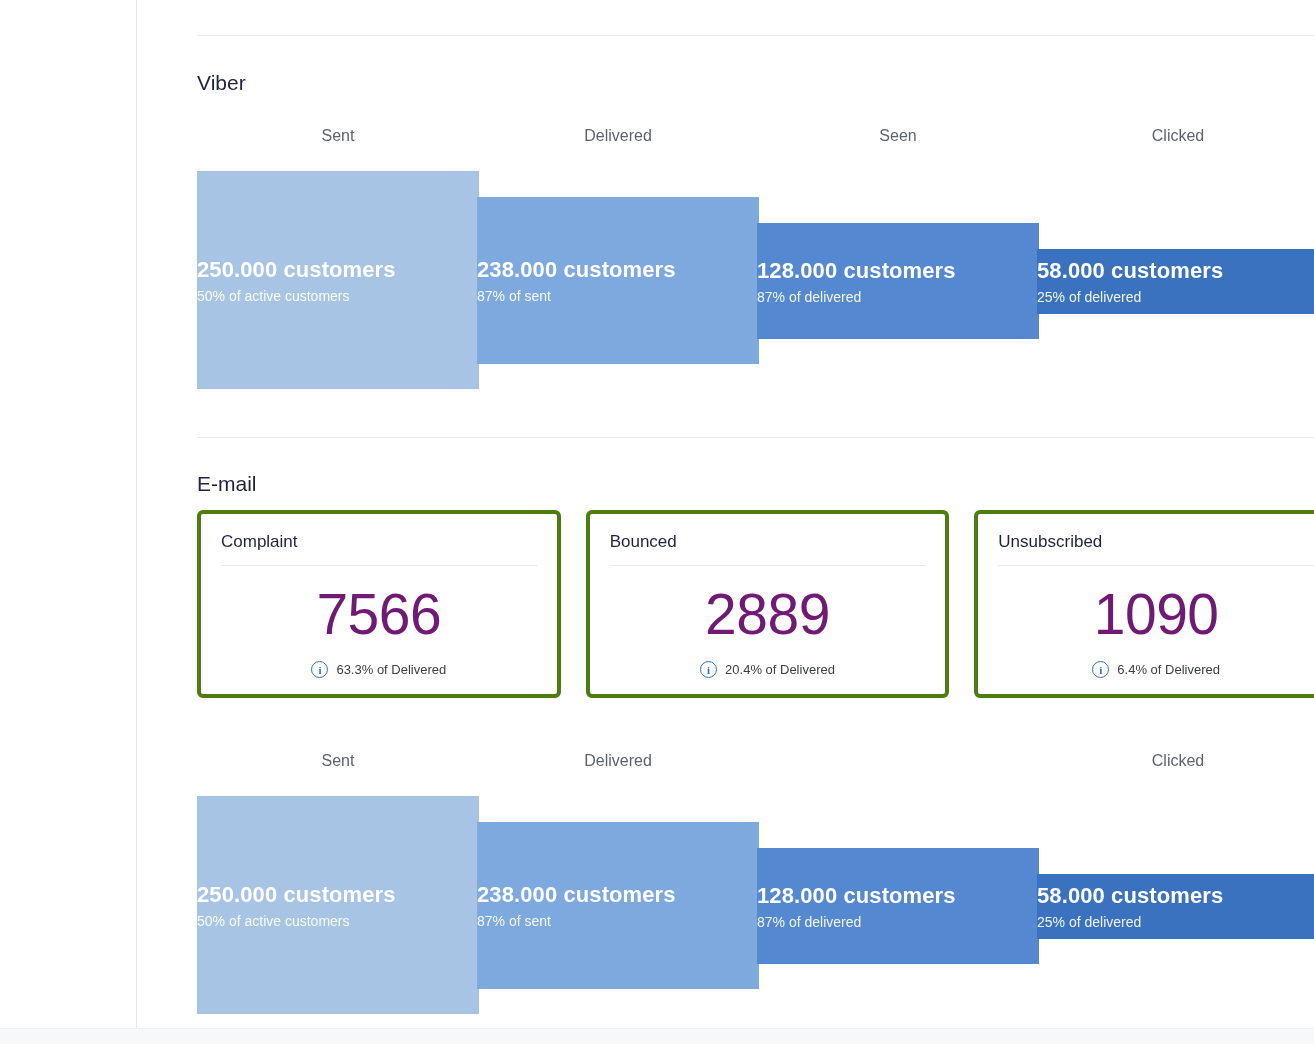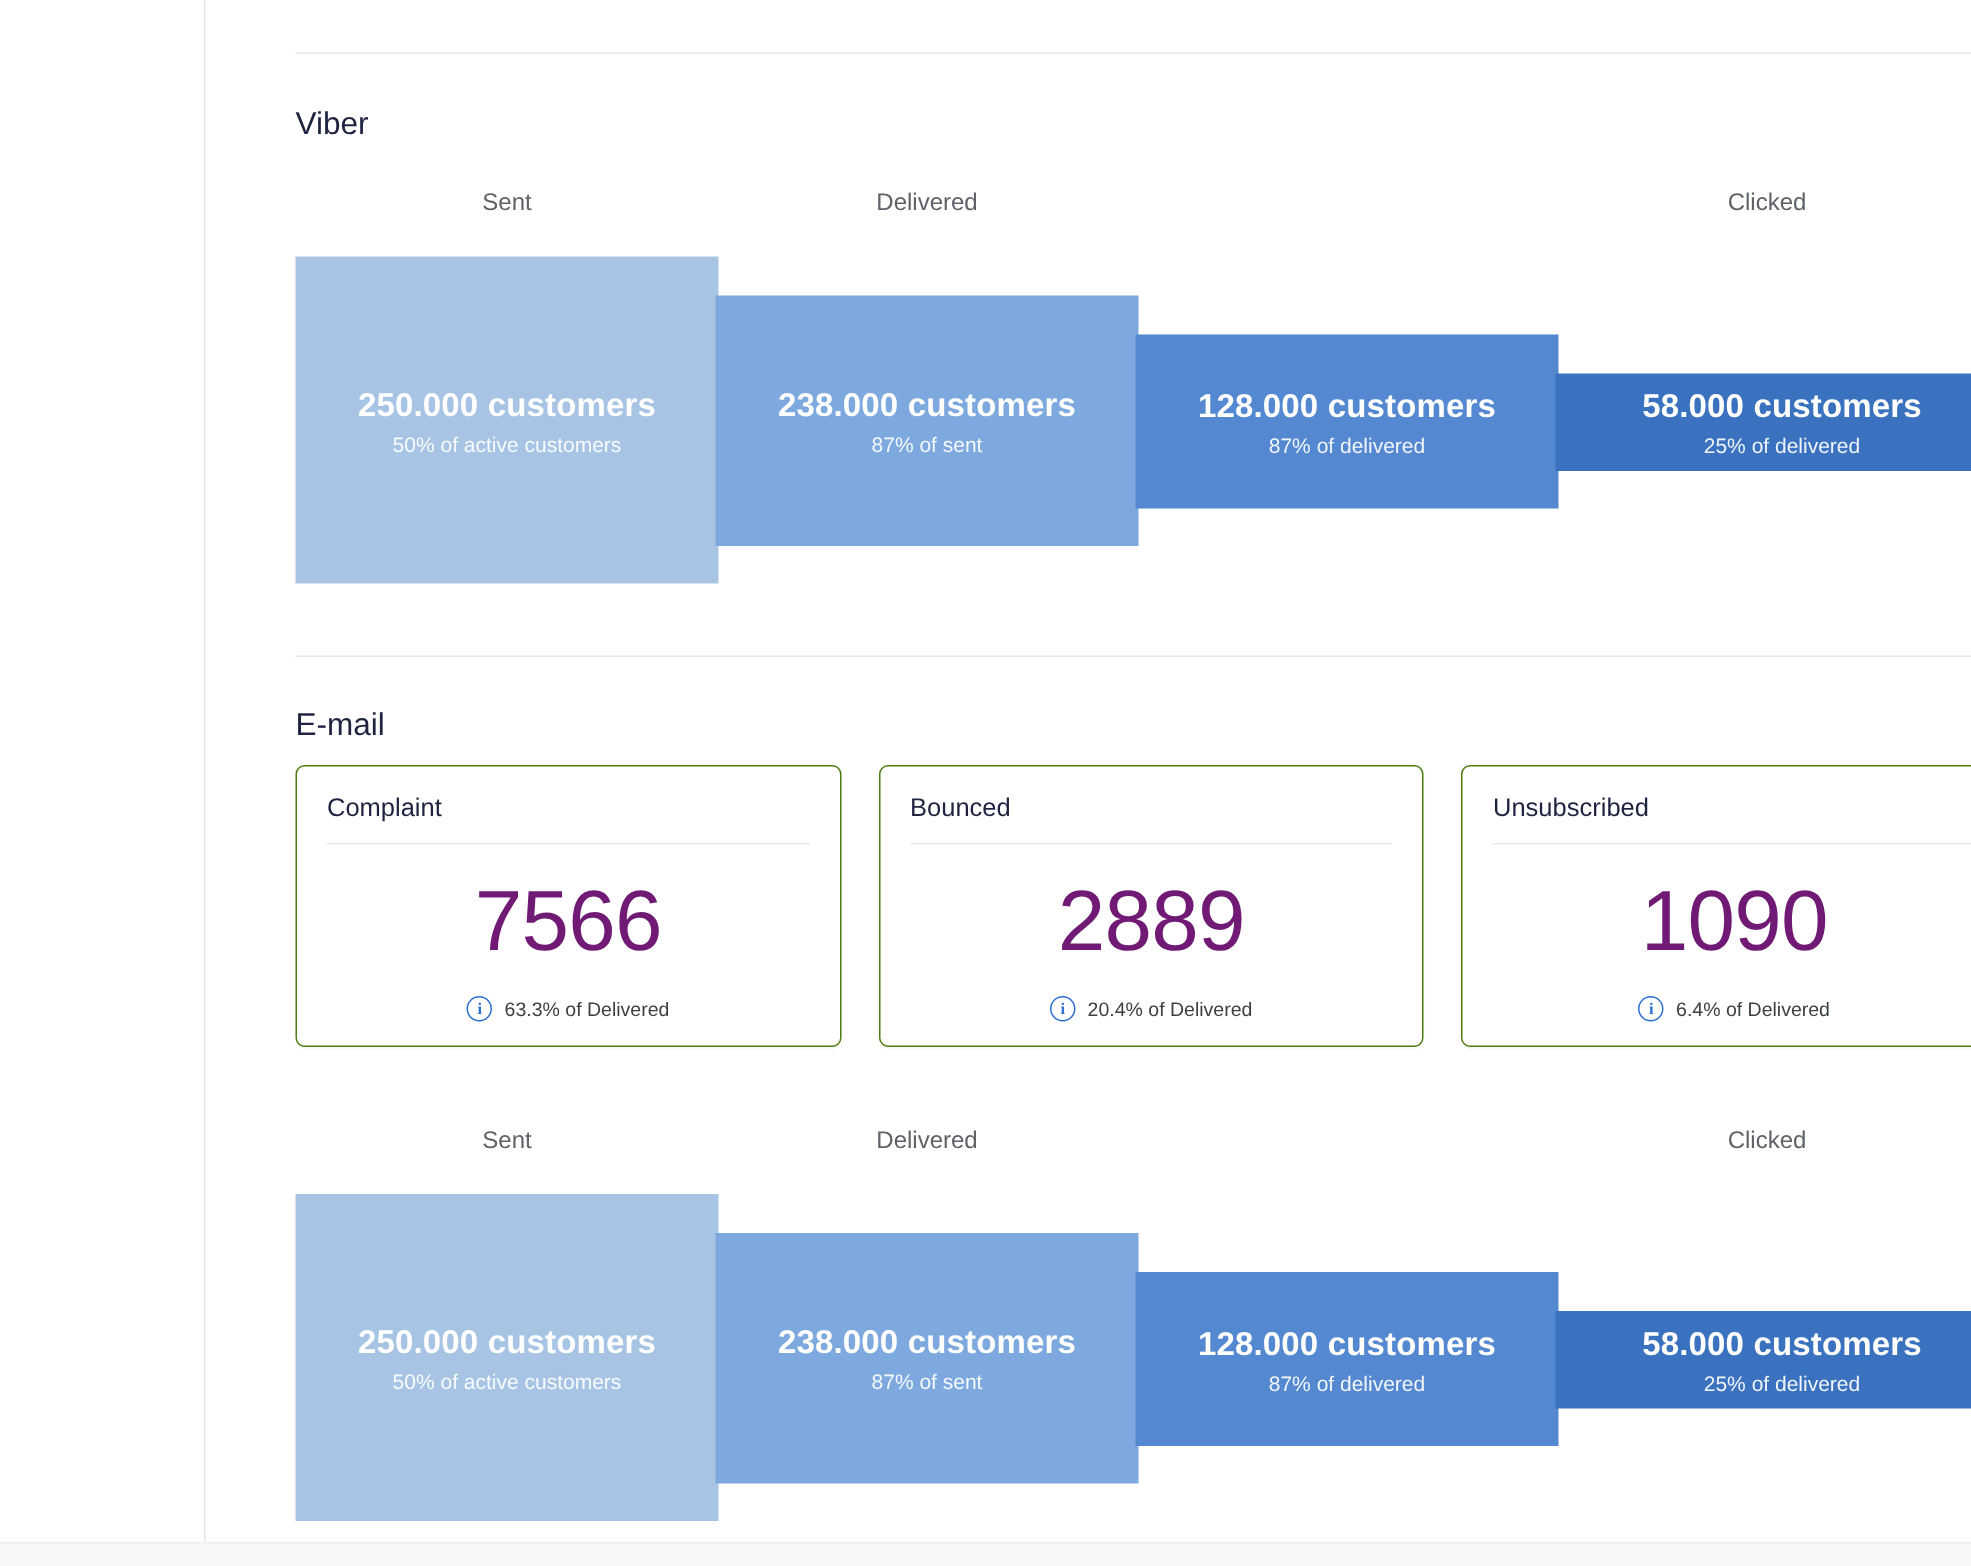--- a/index.html
+++ b/index.html
@@ -96,21 +96,21 @@
   .funnel-bars {
     position: relative;
     height: 248px;
   }
 
   .fbar {
     position: absolute;
     color: #ffffff;
     display: flex;
     flex-direction: column;
-    align-items: center;
+    align-items: flex-start;
     justify-content: center;
   }
   .fbar .fb-main {
     font-size: 22px;
     line-height: 28px;
     font-weight: 700;
     white-space: nowrap;
     letter-spacing: 0.1px;
   }
   .fbar .fb-sub {
@@ -128,21 +128,21 @@
     left: 35px;
     top: 510px;
     width: 1141px;
     height: 188px;
     display: flex;
     gap: 25px;
   }
   .card {
     flex: 1 1 0;
     background: #ffffff;
-    border: 1px solid #4d7c0f;
+    border: 4px solid #4d7c0f;
     border-radius: 6px;
     padding: 17px 20px 14px 20px;
     display: flex;
     flex-direction: column;
     box-shadow: 0 1px 2px rgba(16,24,40,0.04);
   }
   .card-title {
     font-size: 17px;
     line-height: 22px;
     color: #1f2340;
@@ -201,20 +201,21 @@
   <div class="content">
 
     <div class="divider top"></div>
 
     <div class="section-title viber">Viber</div>
 
     <div class="funnel viber">
       <div class="funnel-heads">
         <div class="funnel-head" style="left: 0px; width: 282px;">Sent</div>
         <div class="funnel-head" style="left: 280px; width: 282px;">Delivered</div>
+        <div class="funnel-head" style="left: 560px; width: 282px;">Seen</div>
         <div class="funnel-head" style="left: 840px; width: 282px;">Clicked</div>
       </div>
       <div class="funnel-bars">
         <div class="fbar" style="left: 0px; width: 282px; top: 11px; height: 218px; background: rgb(168, 196, 228); z-index: 10;">
           <div class="fb-main">250.000 customers</div>
           <div class="fb-sub">50% of active customers</div>
         </div>
         <div class="fbar" style="left: 280px; width: 282px; top: 37px; height: 167px; background: rgb(125, 169, 223); z-index: 11;">
           <div class="fb-main">238.000 customers</div>
           <div class="fb-sub">87% of sent</div>

